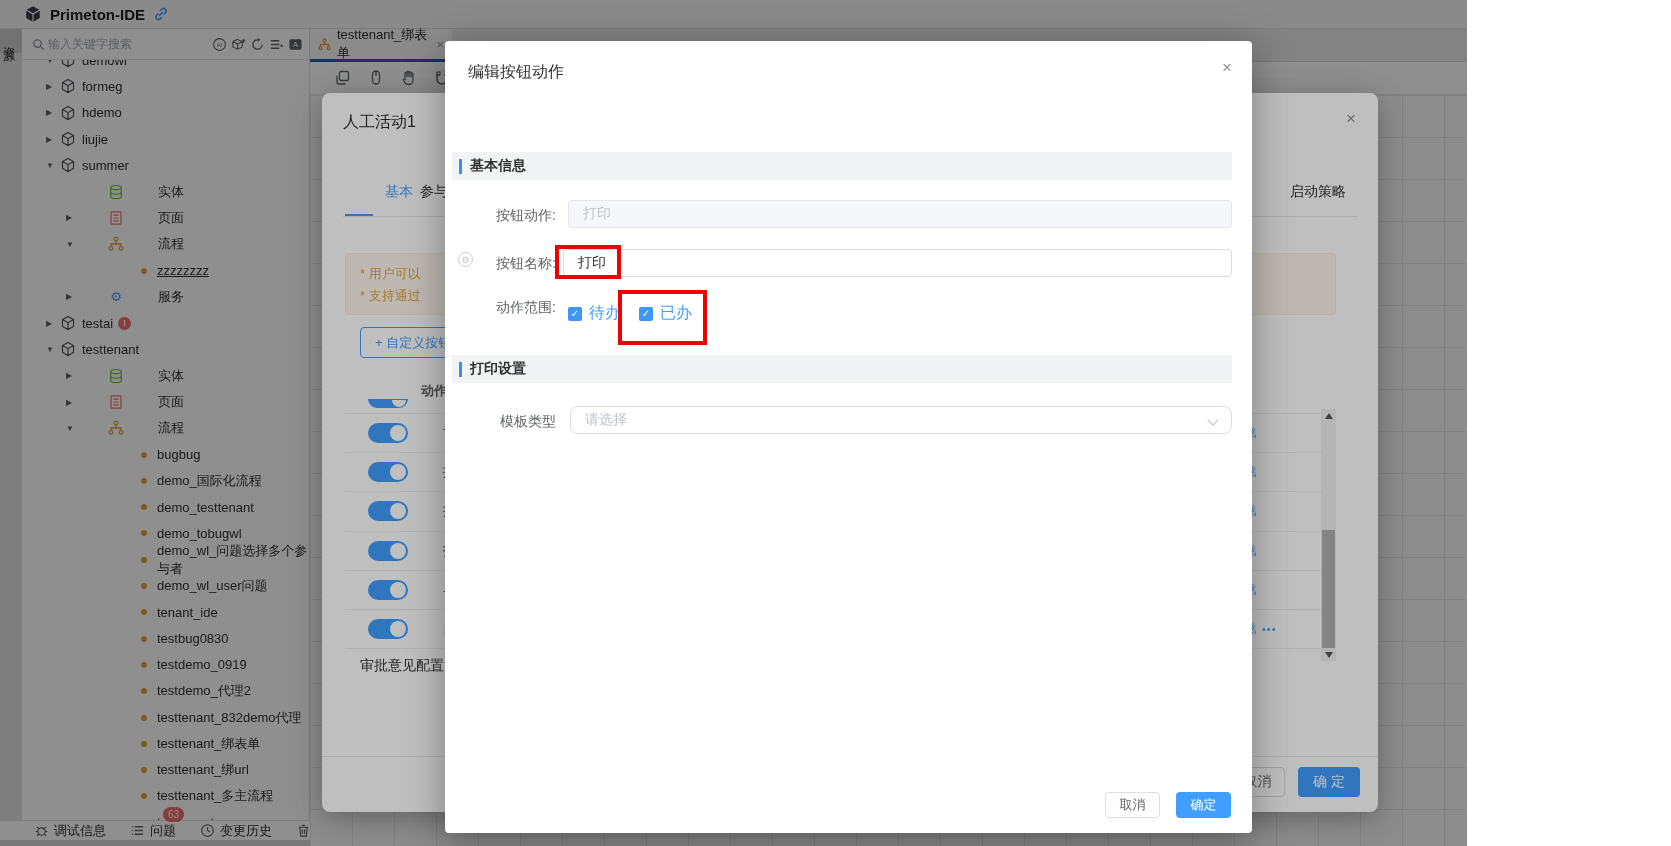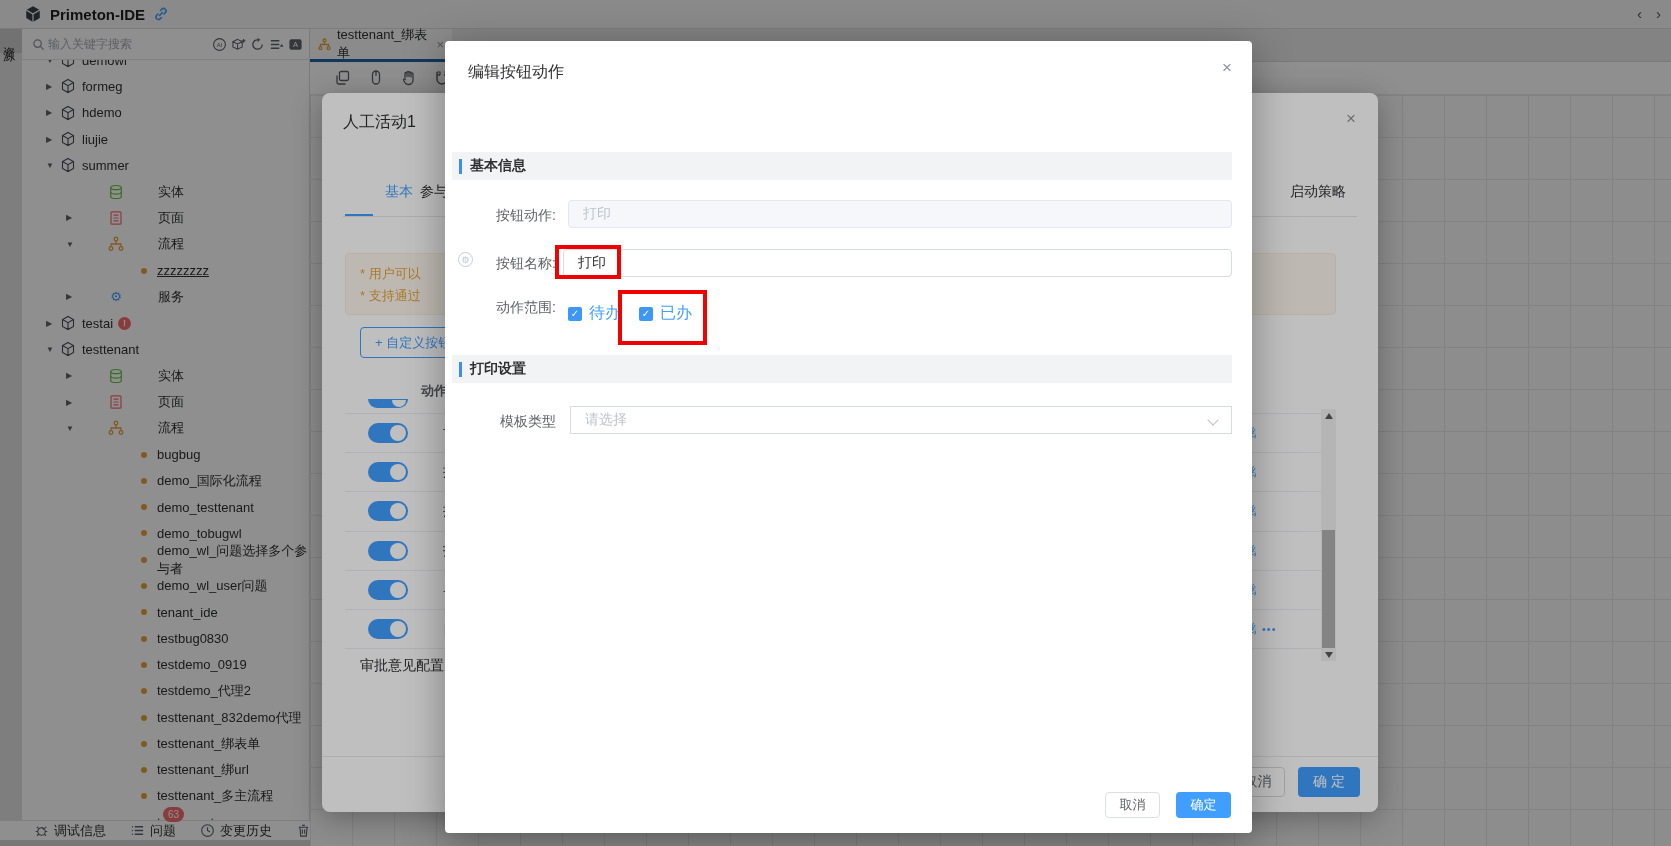--- a/index.html
+++ b/index.html
@@ -1,17 +1,17 @@
 <!DOCTYPE html>
 <html><head>
 <meta charset="utf-8">
 <style>
   * { margin:0; padding:0; box-sizing:border-box; }
   html,body { font-family:"Liberation Sans","DejaVu Sans",sans-serif; }
-  .screen { position:relative; width:1671px; height:846px; overflow:hidden; background:#fff; }
+  .screen { position:relative; width:1467px; height:846px; overflow:hidden; background:#fff; }
 
   
   .titlebar { position:absolute; left:0; top:0; width:1671px; height:29px; background:#f7f7f8;
               border-bottom:1px solid #dcdcdc; display:flex; align-items:center; padding-left:24px; gap:8px; }
   .app-title { font-size:15px; font-weight:bold; color:#1f1f1f; }
   .nav-arrows { position:absolute; right:10px; top:5px; display:flex; gap:14px; color:#555; font-size:15px; }
   .nav-arrows span { cursor:pointer; }
 
   .activity-strip { position:absolute; left:0; top:29px; width:22px; height:817px; background:#e2e2e2; }
   .activity-item { width:22px; padding:8px 0 10px; background:#cbcbcb; color:#303133; font-size:12px;
@@ -122,21 +122,21 @@
   .finput { position:absolute; height:28px; border-radius:4px; font-size:14px; padding:0 14px; outline:none; }
   .input-action { left:123px; top:159px; width:664px; background:#f5f7fa; border:1px solid #e4e7ed; color:#bfc4cc; }
   .input-name { left:118px; top:208px; width:669px; background:#fff; border:1px solid #d9dce3; color:#303133; }
   .gear-badge { position:absolute; left:13px; top:211px; width:15px; height:15px; border:1px solid #c8ccd4; border-radius:50%;
                 color:#c0c4cc; font-size:9px; display:flex; align-items:center; justify-content:center; }
   .scopes { position:absolute; left:123px; top:262px; display:flex; gap:18px; }
   .scope { display:flex; align-items:center; cursor:pointer; }
   .cbox { width:14px; height:14px; border-radius:2px; background:#3e97f5; color:#fff; font-size:10px; font-weight:bold;
           display:flex; align-items:center; justify-content:center; }
   .scope-label { margin-left:7px; font-size:16px; color:#409eff; }
-  .select { position:absolute; left:125px; top:365px; width:662px; height:28px; border:1px solid #d9dce3; border-radius:0;
+  .select { position:absolute; left:125px; top:365px; width:662px; height:28px; border:1px solid #d9dce3; border-radius:8px;
             display:flex; align-items:center; padding:0 14px; font-size:14px; color:#bfc4cc; cursor:pointer; }
   .select-caret { position:absolute; right:14px; top:9px; width:8px; height:8px; border-right:1.5px solid #c0c4cc;
                   border-bottom:1.5px solid #c0c4cc; transform:rotate(45deg); }
   .modal-btn { position:absolute; top:751px; width:55px; height:26px; border-radius:4px; font-size:13px;
                display:flex; align-items:center; justify-content:center; cursor:pointer; }
   .btn-cancel { left:660px; background:#fff; border:1px solid #dcdfe6; color:#606266; }
   .btn-ok { left:731px; background:#409eff; border:none; color:#fff; }
 
   .annot { position:absolute; border:4px solid #ee0202; z-index:20; }
   .annot1 { left:555px; top:245px; width:66px; height:34px; }

